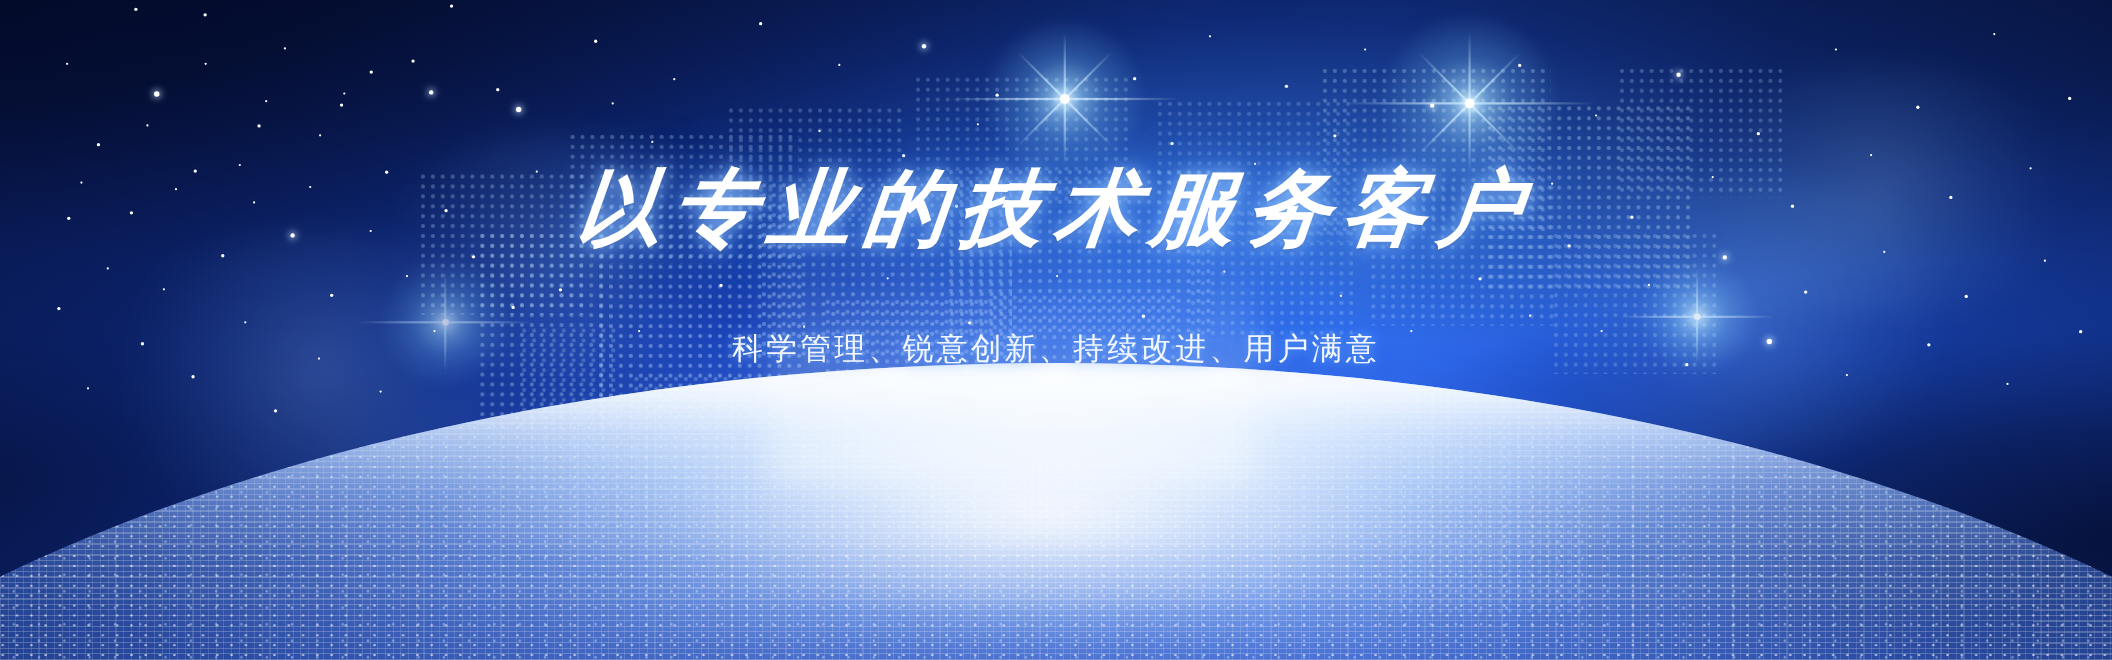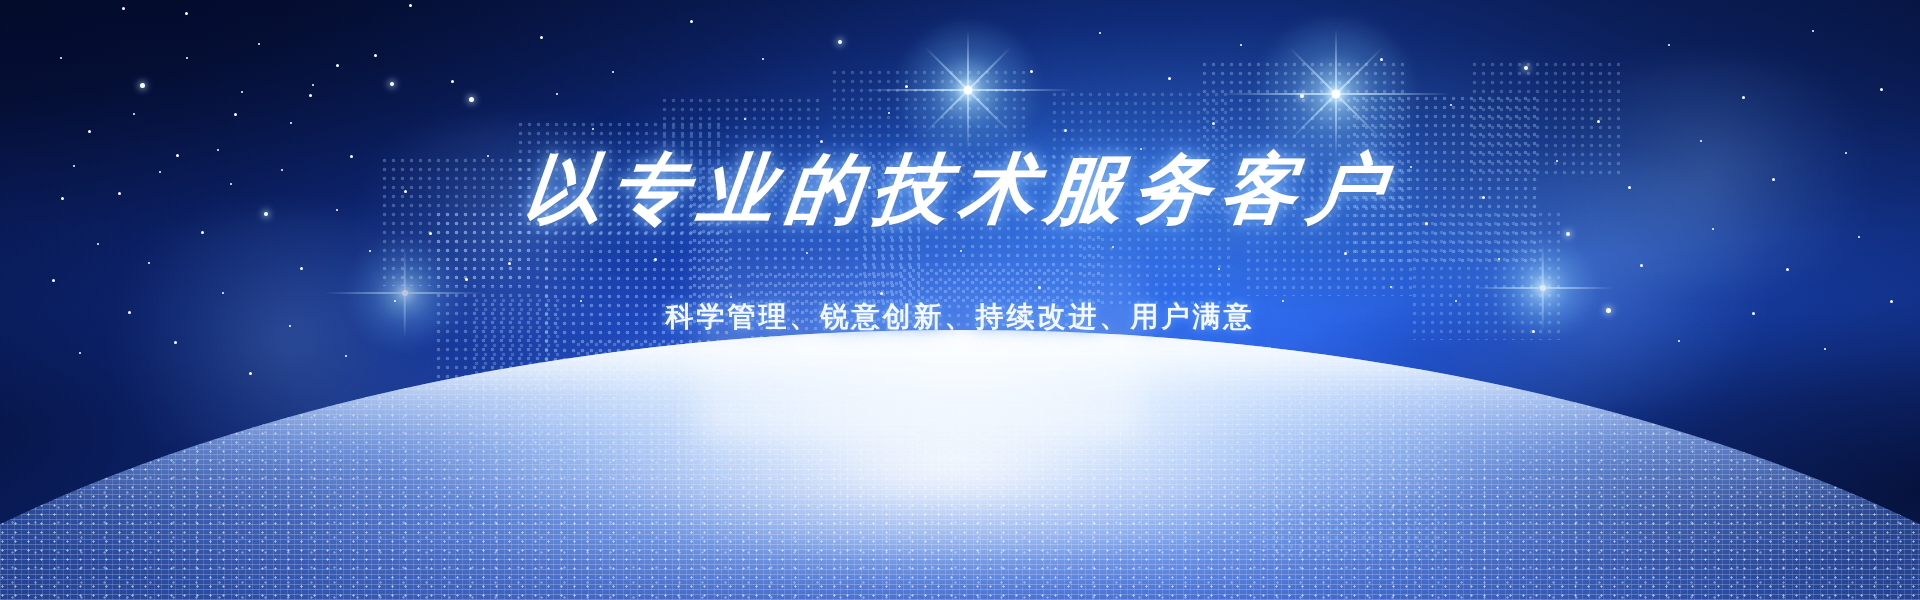--- a/index.html
+++ b/index.html
@@ -173,21 +173,21 @@
     transform:skewX(-6deg);
   }
   .subtitle{
     position:absolute;
     left:0;right:0;
     top:300px;
     margin:0;
     font-family:"DejaVu Sans", sans-serif;
     font-size:28px;
     line-height:34px;
-    font-weight:700;
+    font-weight:400;
     letter-spacing:3px;
     color:#f3f8ff;
     text-shadow:0 0 10px rgba(130,185,255,.75), 0 0 22px rgba(70,140,255,.45);
     white-space:nowrap;
   }
 
   
   .top-vignette{
     background:linear-gradient(180deg, rgba(2,9,36,.55) 0%, rgba(3,12,44,.22) 26%, rgba(5,18,60,0) 52%);
   }

